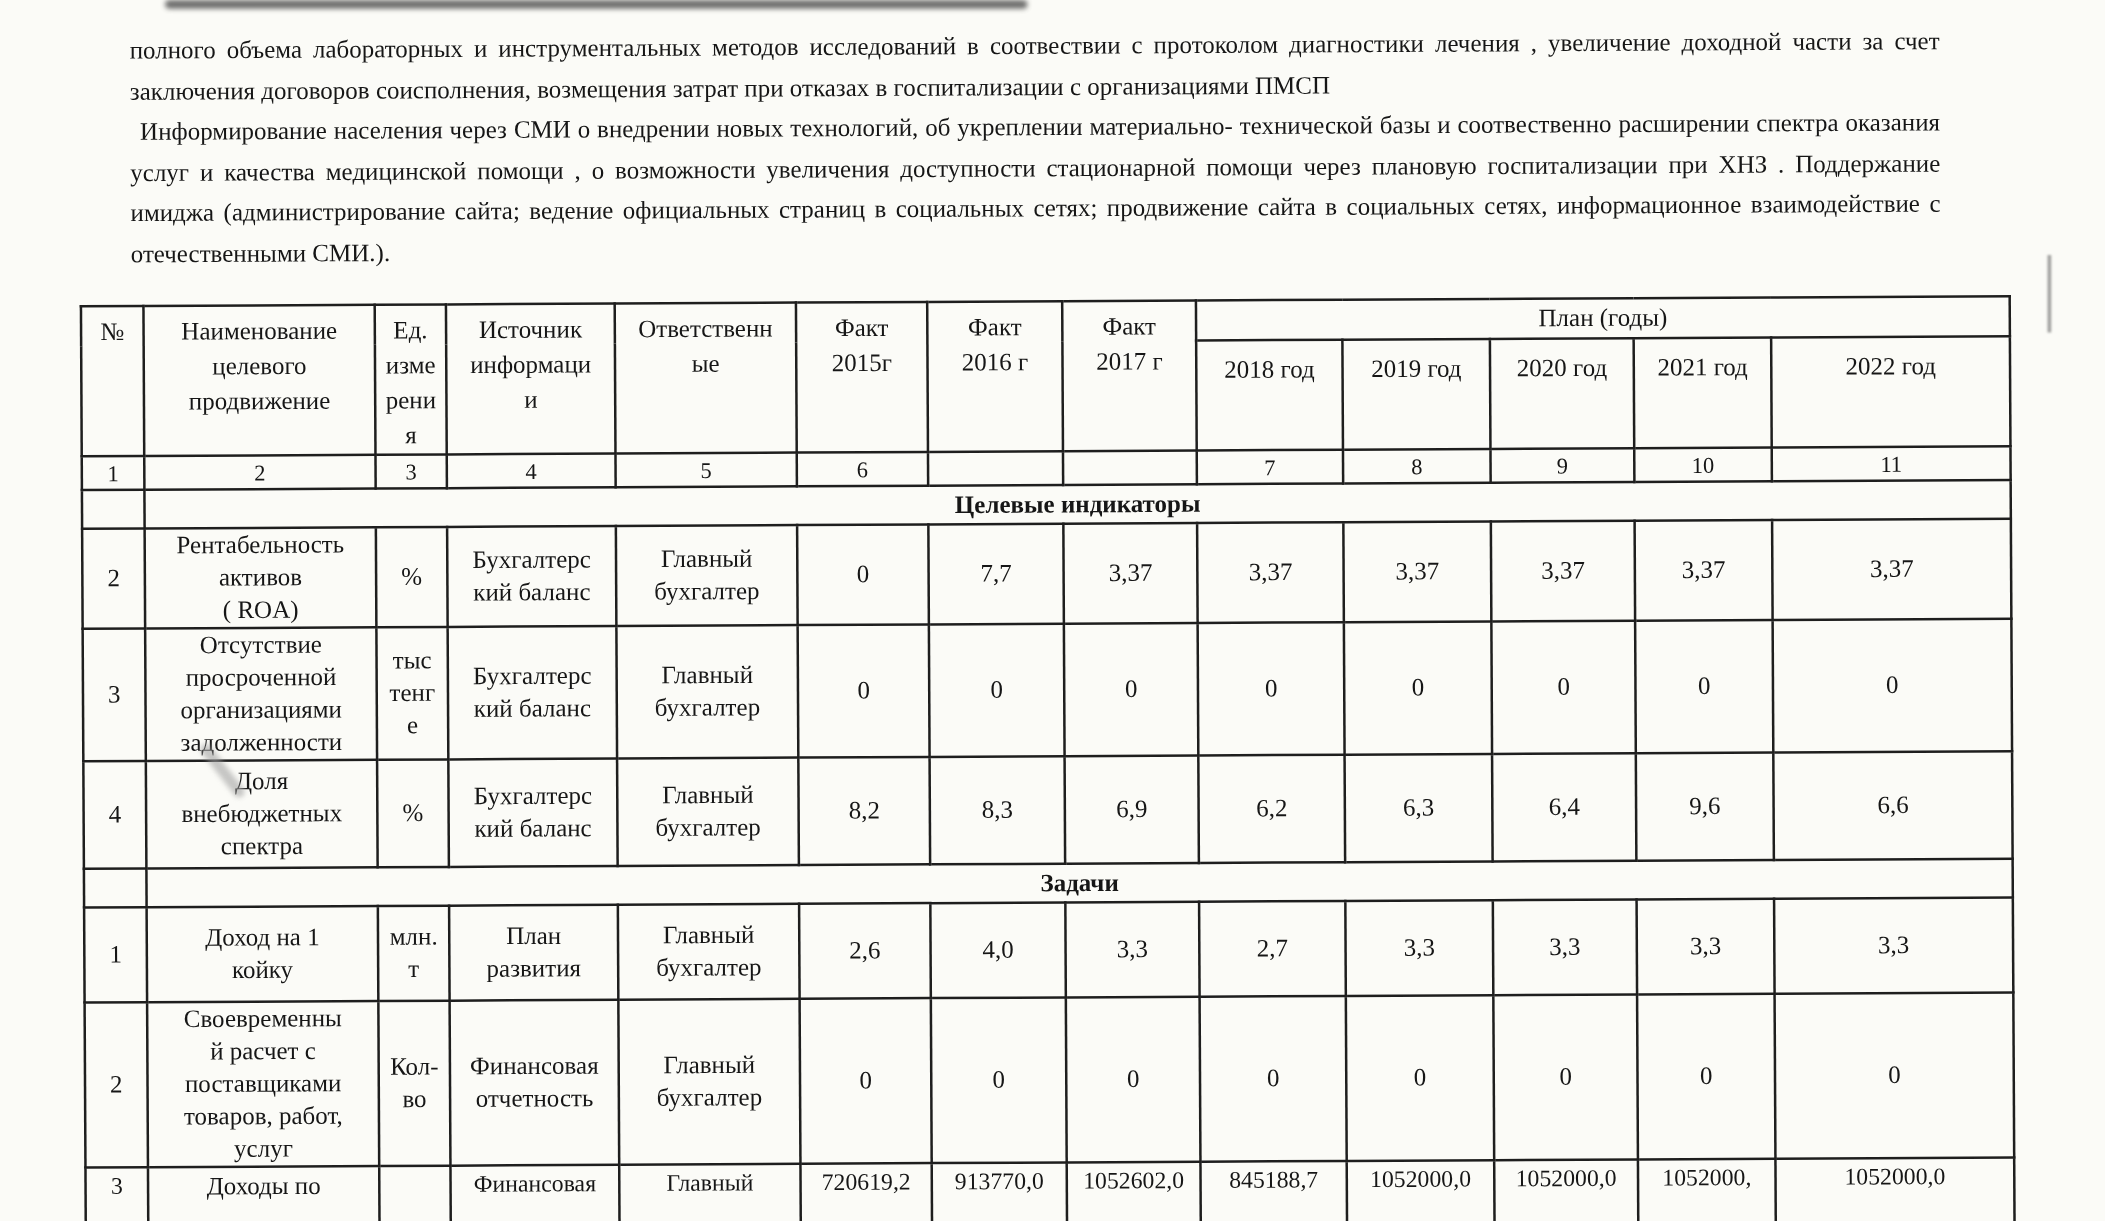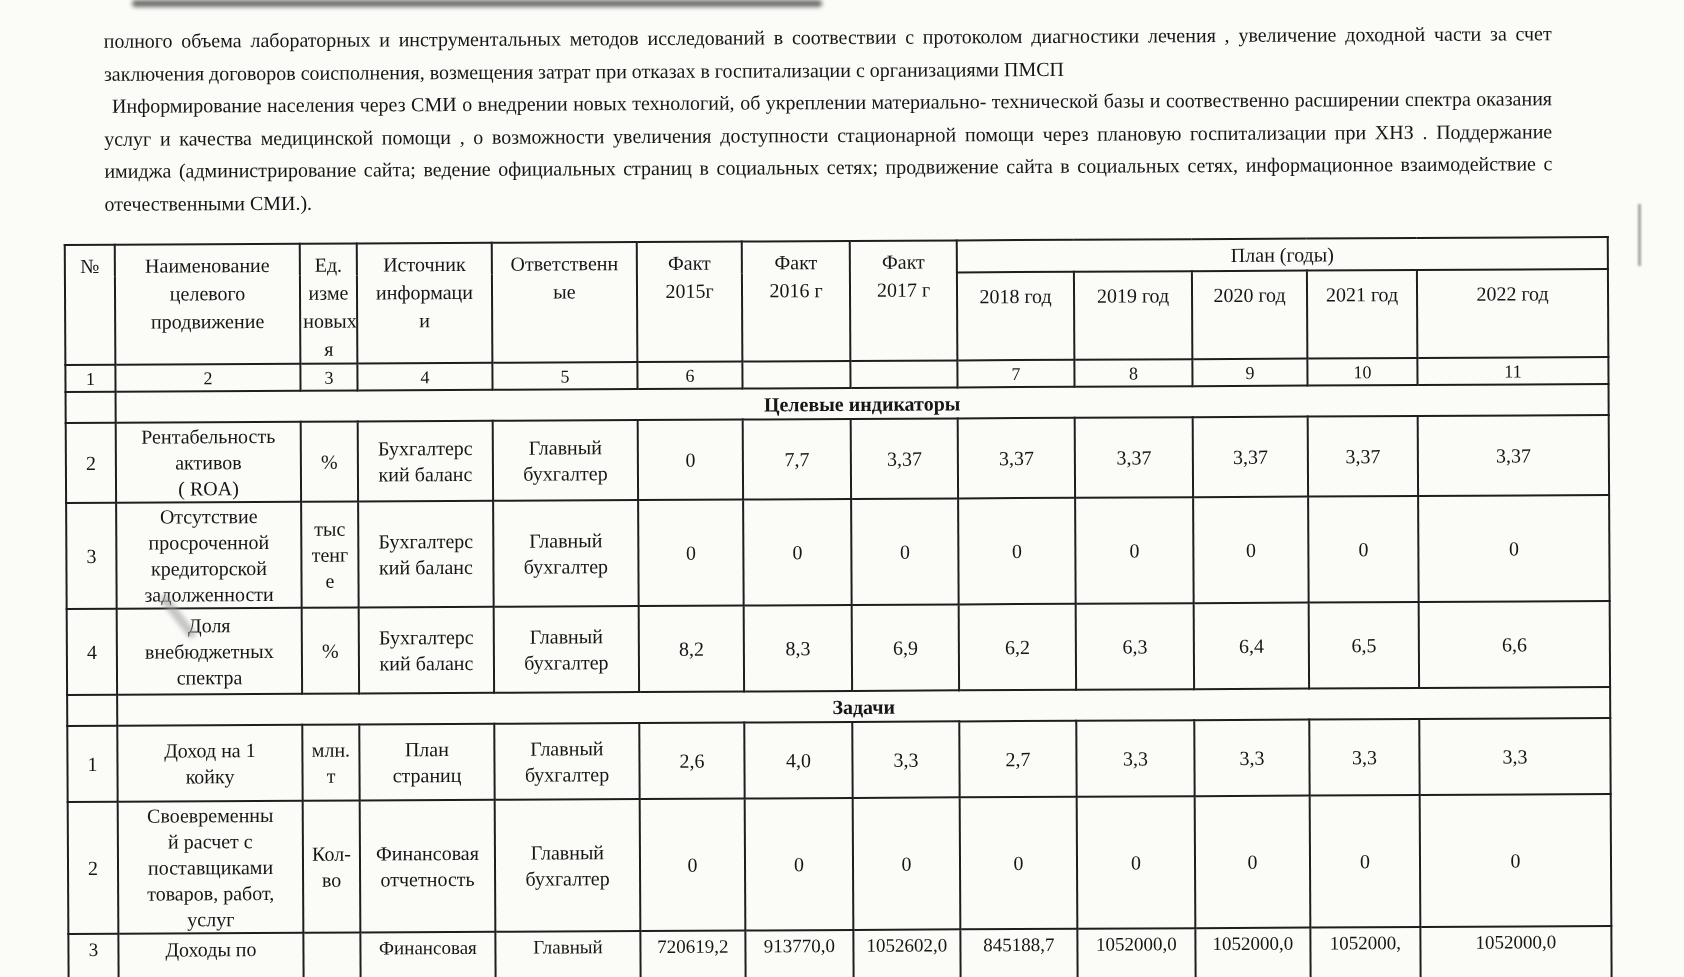--- a/index.html
+++ b/index.html
@@ -91,21 +91,21 @@
       <col style="width:191px">
     </colgroup>
     <tbody>
       <tr class="hdr-top">
         <th rowspan="2">№</th>
         <th rowspan="2">Наименование
 целевого
 продвижение</th>
         <th rowspan="2">Ед.
 изме
-новых
+рени
 я</th>
         <th rowspan="2">Источник
 информаци
 и</th>
         <th rowspan="2">Ответственн
 ые</th>
         <th rowspan="2">Факт
 2015г</th>
         <th rowspan="2">Факт
 2016 г</th>
@@ -158,21 +158,21 @@
         <td class="c-val">3,37</td>
         <td class="c-val">3,37</td>
         <td class="c-val">3,37</td>
         <td class="c-val">3,37</td>
       </tr>
 
       <tr class="r r-debt">
         <td>3</td>
         <td class="c-name">Отсутствие
 просроченной
-кредиторской
+организациями
 задолженности</td>
         <td>тыс
 тенг
 е</td>
         <td>Бухгалтерс
 кий баланс</td>
         <td>Главный
 бухгалтер</td>
         <td class="c-val">0</td>
         <td class="c-val">0</td>
@@ -193,37 +193,37 @@
         <td>Бухгалтерс
 кий баланс</td>
         <td>Главный
 бухгалтер</td>
         <td class="c-val">8,2</td>
         <td class="c-val">8,3</td>
         <td class="c-val">6,9</td>
         <td class="c-val">6,2</td>
         <td class="c-val">6,3</td>
         <td class="c-val">6,4</td>
-        <td class="c-val">6,5</td>
+        <td class="c-val">9,6</td>
         <td class="c-val">6,6</td>
       </tr>
 
       <tr class="secrow">
         <td></td>
         <td colspan="12">Задачи</td>
       </tr>
 
       <tr class="r r-income">
         <td>1</td>
         <td class="c-name">Доход на 1
 койку</td>
         <td>млн.
 т</td>
         <td>План
-страниц</td>
+развития</td>
         <td>Главный
 бухгалтер</td>
         <td class="c-val">2,6</td>
         <td class="c-val">4,0</td>
         <td class="c-val">3,3</td>
         <td class="c-val">2,7</td>
         <td class="c-val">3,3</td>
         <td class="c-val">3,3</td>
         <td class="c-val">3,3</td>
         <td class="c-val">3,3</td>

